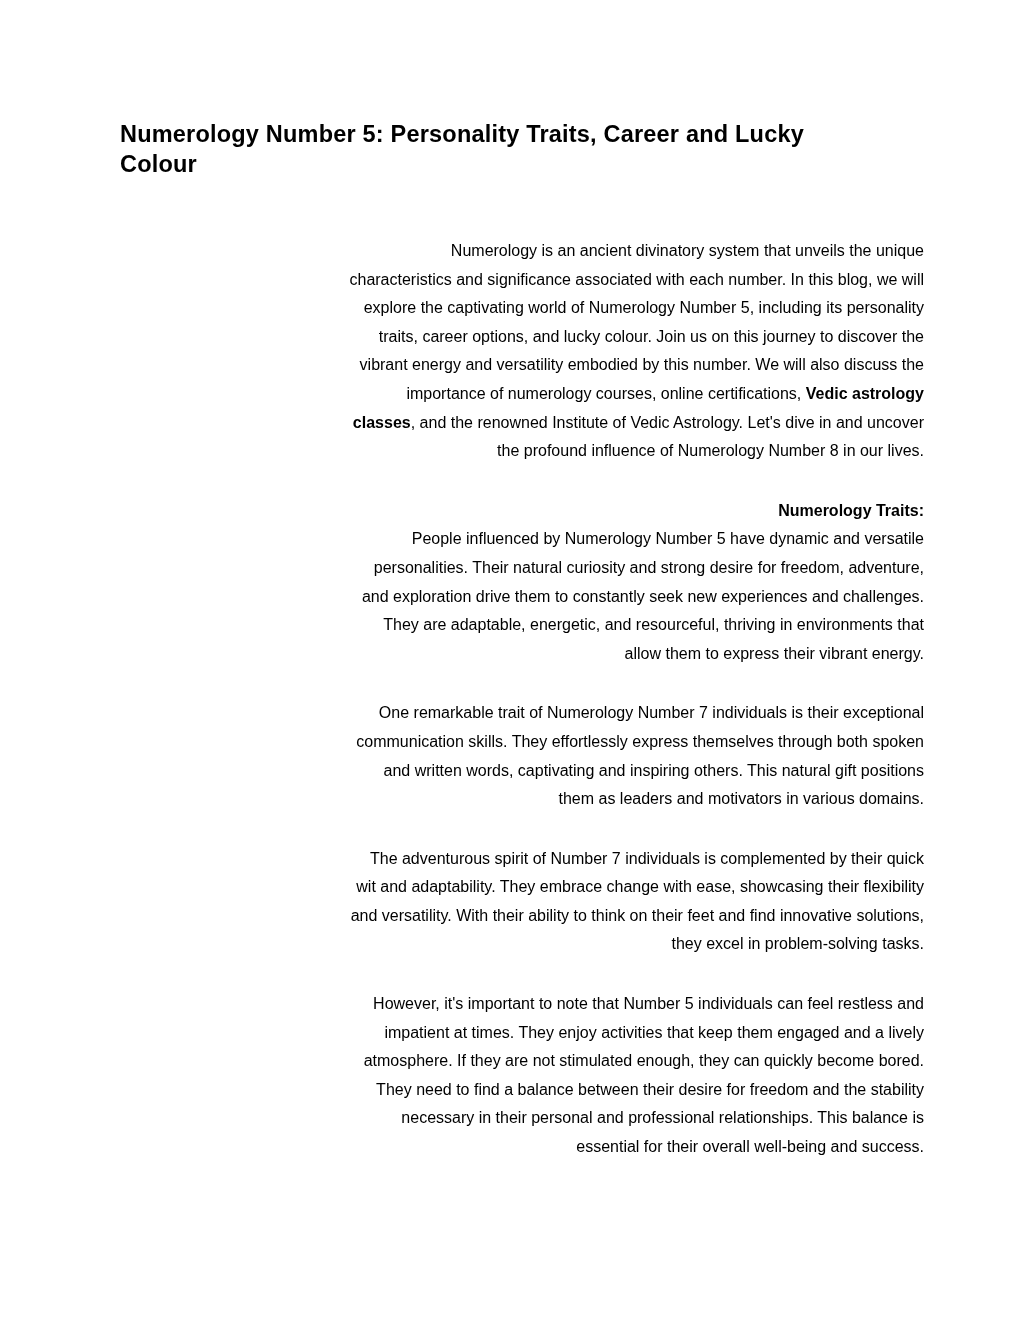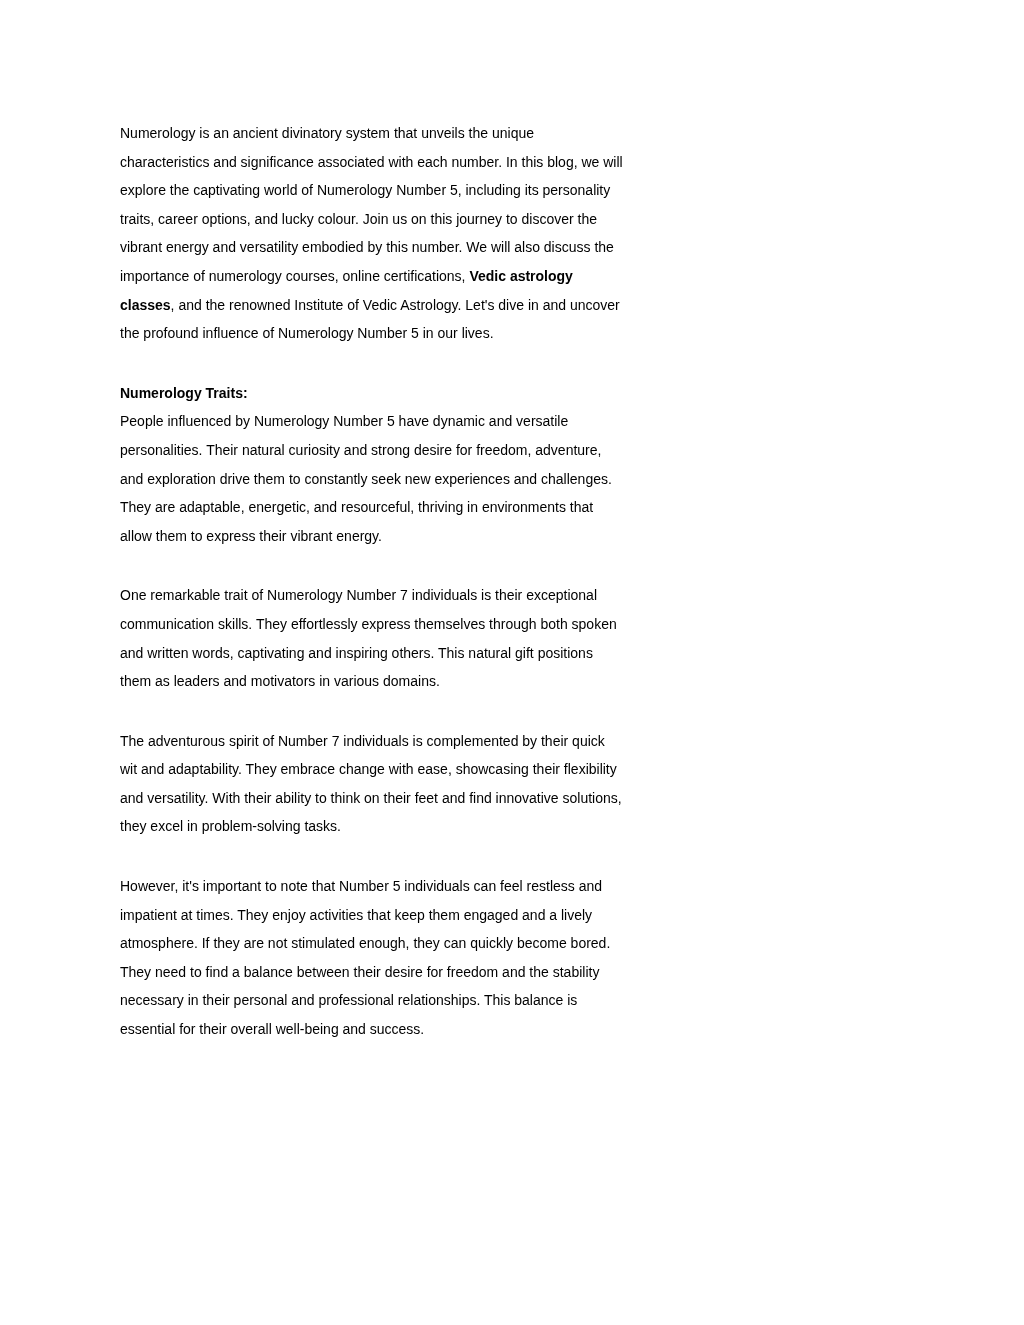--- a/index.html
+++ b/index.html
@@ -24,47 +24,50 @@
   }
   .doc-title {
     margin: 0 0 58px 0;
     font-size: 23.5px;
     line-height: 30px;
     font-weight: 700;
     white-space: pre;
     letter-spacing: 0.2px;
   }
   .doc-body {
-    font-size: 14px;
+    font-size: 16px;
     line-height: 28.6px;
+    text-align: right;
   }
   .paragraph {
     margin: 0 0 31px 0;
     white-space: pre;
   }
   .paragraph:last-child {
     margin-bottom: 8px;
   }
   .seg-bold {
     font-weight: 700;
   }
 </style>
 </head>
 <body>
 
 <div class="page">
+  <h1 class="doc-title">Numerology Number 5: Personality Traits, Career and Lucky
+Colour</h1>
   <div class="doc-body" id="doc-body">
       <div class="paragraph"><span class="seg-regular">Numerology is an ancient divinatory system that unveils the unique
 characteristics and significance associated with each number. In this blog, we will
 explore the captivating world of Numerology Number 5, including its personality
 traits, career options, and lucky colour. Join us on this journey to discover the
 vibrant energy and versatility embodied by this number. We will also discuss the
 importance of numerology courses, online certifications, </span><span class="seg-bold">Vedic astrology
 classes</span><span class="seg-regular">, and the renowned Institute of Vedic Astrology. Let's dive in and uncover
-the profound influence of Numerology Number 5 in our lives.</span></div>
+the profound influence of Numerology Number 8 in our lives.</span></div>
       <div class="paragraph"><span class="seg-bold">Numerology Traits:</span><span class="seg-regular">
 People influenced by Numerology Number 5 have dynamic and versatile
 personalities. Their natural curiosity and strong desire for freedom, adventure,
 and exploration drive them to constantly seek new experiences and challenges.
 They are adaptable, energetic, and resourceful, thriving in environments that
 allow them to express their vibrant energy.</span></div>
       <div class="paragraph"><span class="seg-regular">One remarkable trait of Numerology Number 7 individuals is their exceptional
 communication skills. They effortlessly express themselves through both spoken
 and written words, captivating and inspiring others. This natural gift positions
 them as leaders and motivators in various domains.</span></div>

